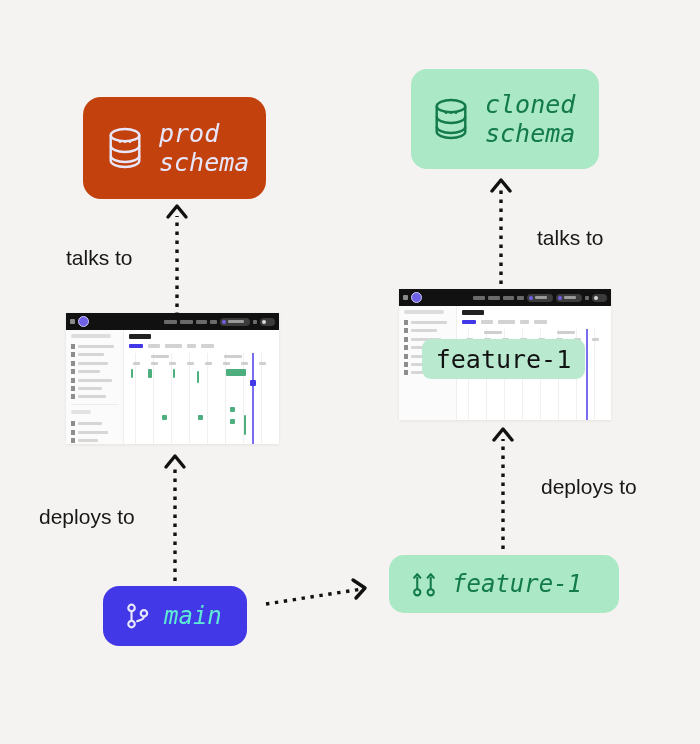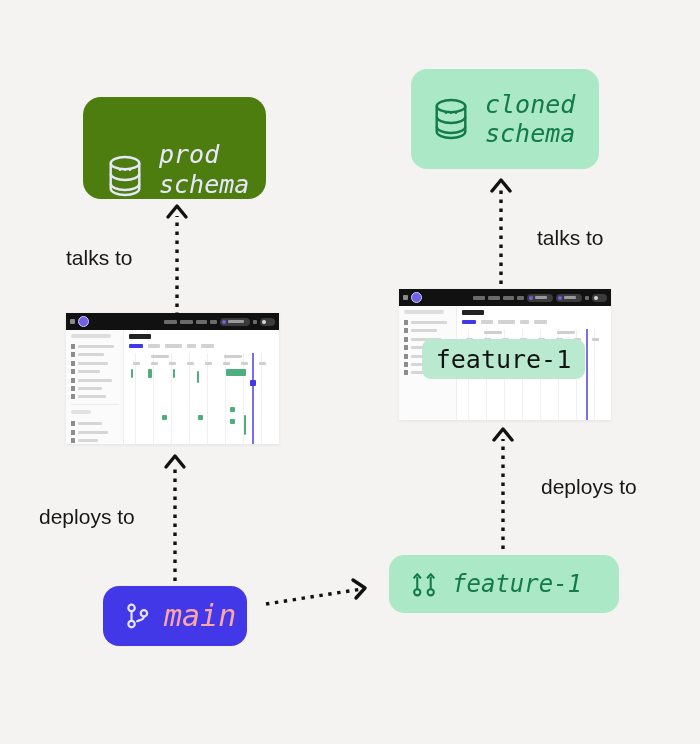--- a/index.html
+++ b/index.html
@@ -33,24 +33,23 @@
   .node .node-label {
     font-family: "DejaVu Sans Mono", "Liberation Mono", monospace;
     white-space: pre-line;
     line-height: 1.18;
     font-style: italic;
   }
 
   
   #node-prod-schema {
     left: 83px; top: 97px; width: 183px; height: 102px;
-    background: #4d7c0f;
+    background: #c2410c;
     padding: 0 0 0 22px;
     gap: 14px;
-    align-items: flex-end;
   }
   #node-prod-schema .node-label {
     color: #e8e6fb;
     font-size: 25px;
   }
 
   
   #node-cloned-schema {
     left: 411px; top: 69px; width: 188px; height: 100px;
     background: #abe8c6;
@@ -65,22 +64,22 @@
 
   
   #node-main-branch {
     left: 103px; top: 586px; width: 144px; height: 60px;
     background: #4338e8;
     padding: 0 0 0 22px;
     gap: 13px;
     border-radius: 16px;
   }
   #node-main-branch .node-label {
-    color: #fca5a5;
-    font-size: 30px;
+    color: #5eead4;
+    font-size: 24px;
   }
 
   
   #node-feature-branch {
     left: 389px; top: 555px; width: 230px; height: 58px;
     background: #abe8c6;
     padding: 0 0 0 22px;
     gap: 14px;
     border-radius: 15px;
   }

